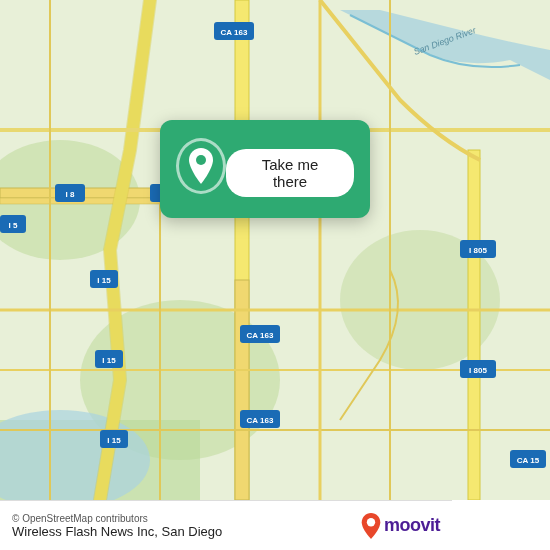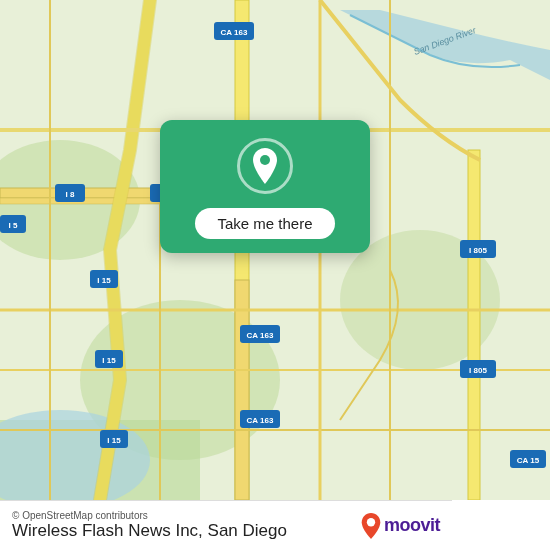--- a/index.html
+++ b/index.html
@@ -28,21 +28,21 @@
 
     
     #overlay-card {
       position: absolute;
       top: 120px;
       left: 160px;
       width: 210px;
       background: #2eaa72;
       border-radius: 12px;
       display: flex;
-      flex-direction: column;
+      flex-direction: row;
       align-items: center;
       padding: 18px 16px 14px 16px;
       box-shadow: 0 4px 16px rgba(0,0,0,0.25);
     }
 
     #location-icon-wrap {
       width: 56px;
       height: 56px;
       border-radius: 50%;
       border: 3px solid rgba(255,255,255,0.6);
@@ -80,21 +80,21 @@
       display: flex;
       flex-direction: column;
     }
 
     #attribution-text {
       font-size: 10px;
       color: #555;
     }
 
     #location-name {
-      font-size: 17px;
+      font-size: 13px;
       color: #222;
       font-weight: 500;
     }
 
     #moovit-logo {
       display: flex;
       align-items: center;
       gap: 2px;
     }
 

